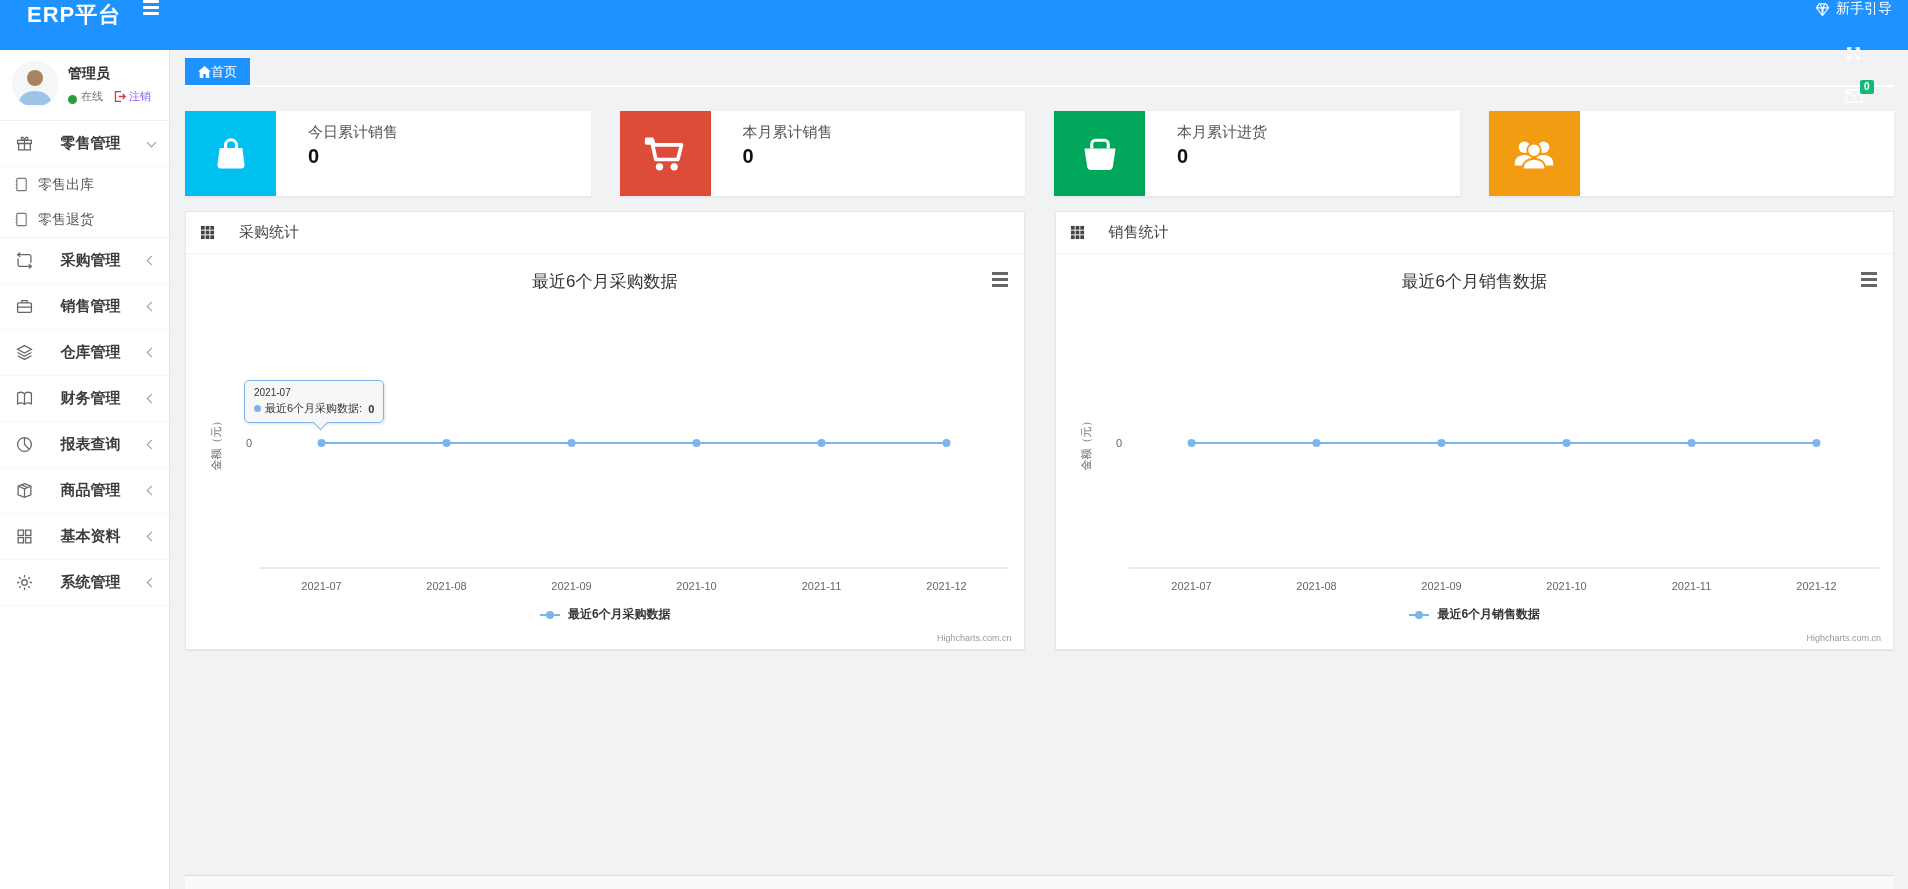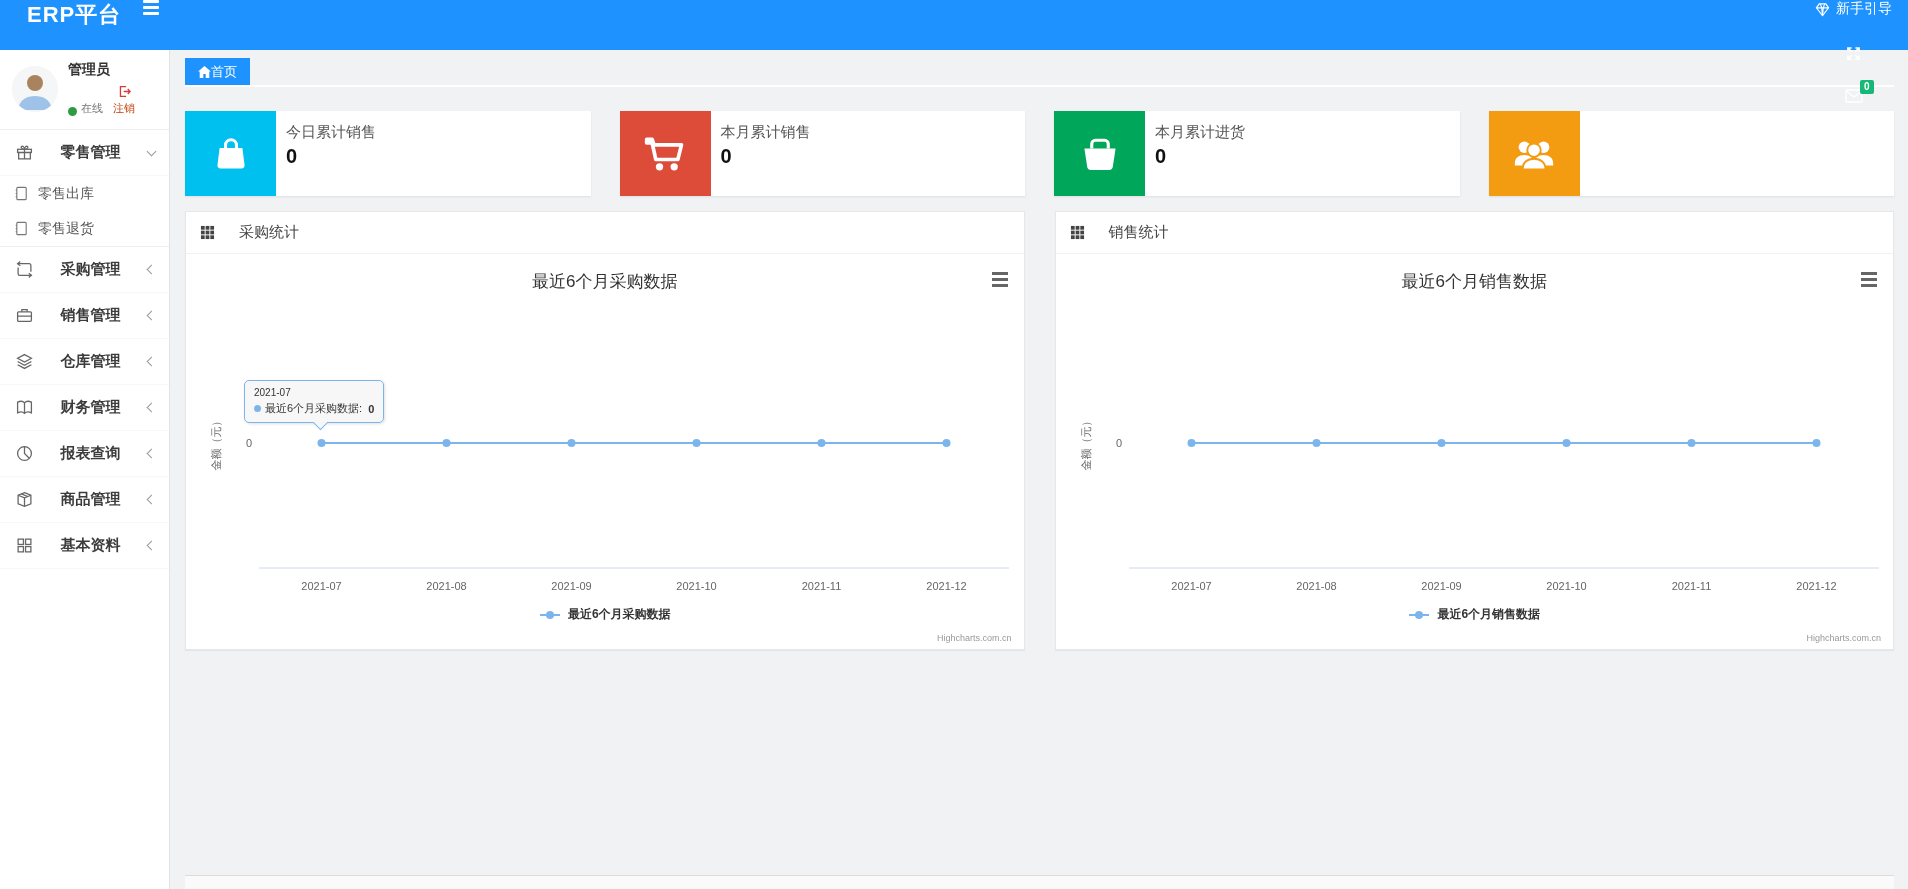--- a/index.html
+++ b/index.html
@@ -23,21 +23,21 @@
   .layout { display:flex; height:839px; }
   .sidebar { width:170px; background:#fff; border-right:1px solid #e3e3e3; flex:none; }
   .main { flex:1; display:flex; flex-direction:column; padding:0 14px 0 15px; }
 
   
   .user-block { display:flex; align-items:center; gap:10px; padding:11px 10px 13px 12px; }
   .avatar-lg { width:46px; height:46px; border-radius:50%; background:#f3f3f3; overflow:hidden; flex:none; }
   .user-name { font-size:14px; color:#333; font-weight:bold; margin-bottom:6px; }
   .user-status { font-size:11px; color:#777; display:flex; align-items:flex-end; gap:4px; }
   .dot-online { width:9px; height:9px; border-radius:50%; background:#2e9b43; display:inline-block; }
-  .logout-link { display:flex; align-items:center; gap:3px; margin-left:6px; color:#c2410c; cursor:pointer;flex-direction:column; }
+  .logout-link { display:flex; align-items:center; gap:3px; margin-left:6px; color:#8b5cf6; cursor:pointer; }
   .menu { border-top:1px solid #eee; }
   .menu-item { height:46px; display:flex; align-items:center; padding:0 14px 0 16px; gap:10px;
     font-size:15px; color:#3c3c3c; font-weight:600; cursor:pointer; border-bottom:1px solid #f7f7f7;text-align:center; }
   .menu-item svg { color:#666; flex:none; }
   .menu-item .lbl { flex:1; }
   .chev { width:7px; height:7px; border-right:1.5px solid #999; border-bottom:1.5px solid #999; flex:none; }
   .chev.left { transform:rotate(135deg); }
   .chev.down { transform:rotate(45deg); margin-top:-3px; }
   .submenu { border-bottom:1px solid #efefef; }
   .submenu-item { height:35px; display:flex; align-items:center; gap:9px; padding-left:14px;
@@ -46,21 +46,21 @@
 
   
   .tabbar { margin-top:8px; border-bottom:2px solid #fff; }
   .tab { display:inline-flex; align-items:center; background:#1e93ff; color:#fff;
     font-size:13px; height:27px; padding:0 13px; cursor:pointer; }
 
   
   .cards { display:flex; gap:29px; margin-top:24px; }
   .card { flex:1; height:85px; background:#fff; display:flex; box-shadow:0 1px 2px rgba(0,0,0,.08); cursor:pointer; }
   .card-icon { width:91px; flex:none; display:flex; align-items:center; justify-content:center; color:#fff; }
-  .card-body { padding:12px 10px; }
+  .card-body { padding:12px 32px; }
   .card-title { font-size:15px; color:#555; }
   .card-value { font-size:20px; font-weight:bold; color:#111; margin-top:3px; }
 
   
   .panels { display:flex; gap:30px; margin-top:15px; }
   .panel { flex:1; height:439px; background:#fff; border:1px solid #e7e7e7;
     box-shadow:0 1px 1px rgba(0,0,0,.05); }
   .panel-header { height:42px; display:flex; align-items:center; gap:24px; padding:0 14px;
     font-size:15px; color:#444; border-bottom:1px solid #f2f2f2; }
   .panel-header svg { color:#444; }
@@ -238,20 +238,28 @@
         <span class="chev left"></span>
       </div>
       <div class="menu-item">
         <svg width="17" height="17" viewBox="0 0 16 16" fill="none" stroke="currentColor" stroke-width="1.2">
           <rect x="2" y="2" width="5" height="5"></rect>
             <rect x="9" y="2" width="5" height="5"></rect>
           <rect x="2" y="9" width="5" height="5"></rect>
             <rect x="9" y="9" width="5" height="5"></rect>
         </svg>
         <span class="lbl">基本资料</span>
+        <span class="chev left"></span>
+      </div>
+      <div class="menu-item">
+        <svg width="17" height="17" viewBox="0 0 16 16" fill="none" stroke="currentColor" stroke-width="1.2">
+          <circle cx="8" cy="8" r="2.6"></circle>
+          <path d="M8 1v2.2M8 12.8V15M1 8h2.2M12.8 8H15M3 3l1.6 1.6M11.4 11.4 13 13M13 3l-1.6 1.6M4.6 11.4 3 13"></path>
+        </svg>
+        <span class="lbl">系统管理</span>
         <span class="chev left"></span>
       </div>
     </div>
   </div>
 
   <div class="main">
     <div class="tabbar">
       <span class="tab">
         <svg width="13" height="12" viewBox="0 0 16 15" fill="#fff">
           <path d="M8 0 0 7h2v8h4.5v-5h3v5H14V7h2z"></path>

